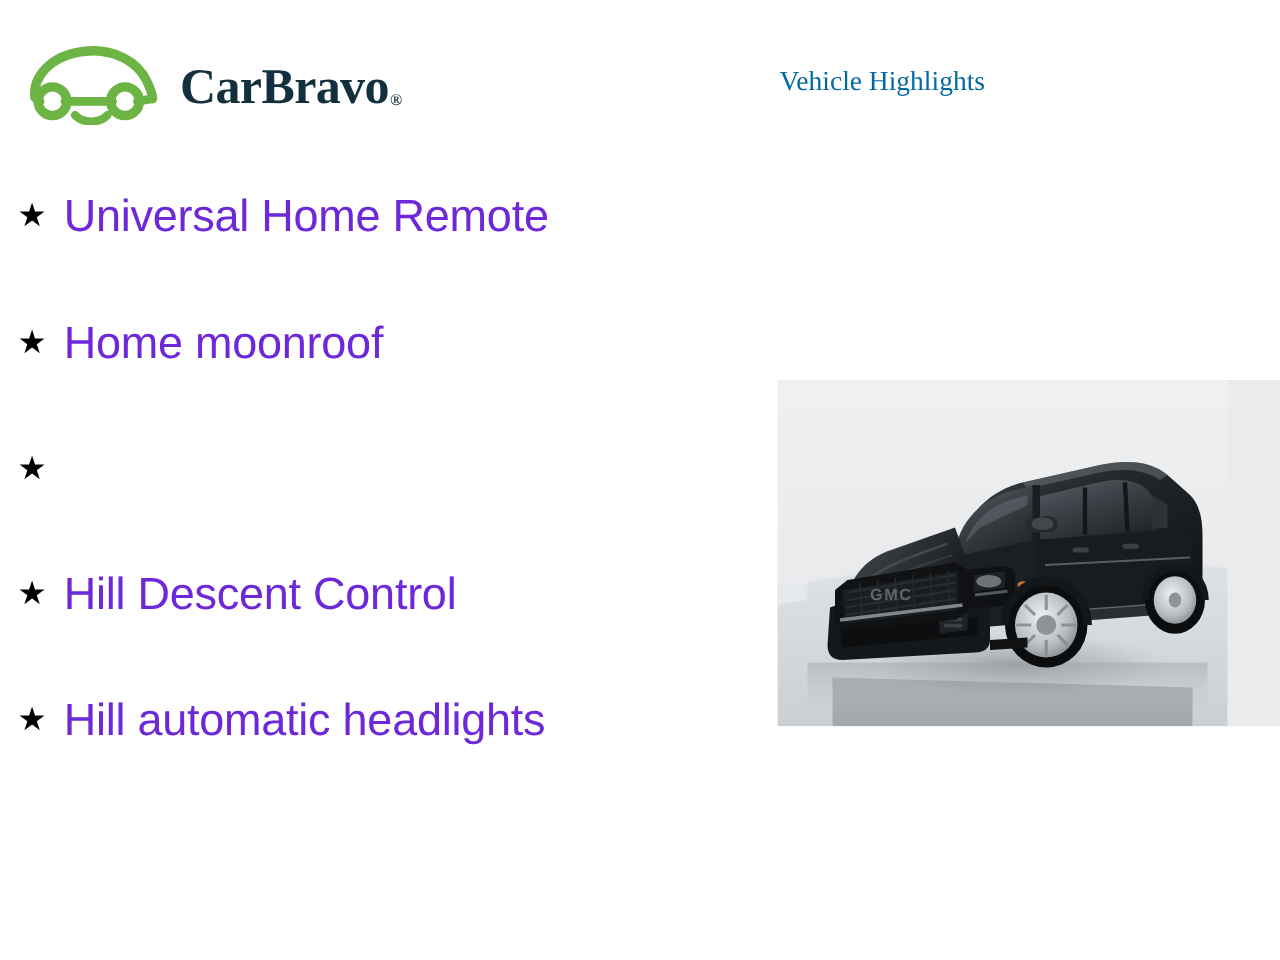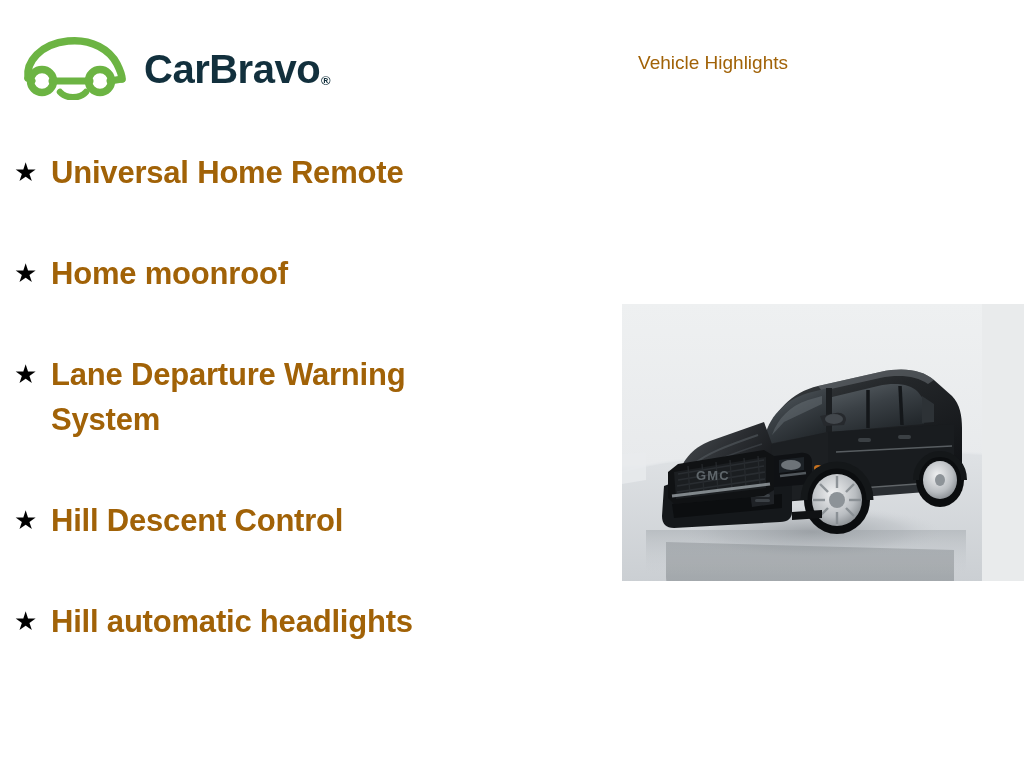--- a/index.html
+++ b/index.html
@@ -17,20 +17,21 @@
     color: #000000;
   }
 
   
   .header {
     position: absolute;
     top: 0;
     left: 0;
     width: 820px;
     height: 120px;
+    font-family: Liberation Serif, serif;
   }
 
   .brand-logo {
     position: absolute;
     left: 18px;
     top: 34px;
     display: flex;
     align-items: center;
     gap: 10px;
   }
@@ -60,23 +61,23 @@
     vertical-align: baseline;
     position: relative;
     top: 2px;
     left: 1px;
   }
 
   .section-title {
     position: absolute;
     right: 32px;
     top: 52px;
-    font-size: 19px;
+    font-size: 22px;
     font-weight: normal;
-    color: #a16207;
+    color: #0369a1;
     white-space: nowrap;
     line-height: 1.2;
   }
 
   
   .highlights {
     position: absolute;
     left: 0;
     top: 150px;
     width: 600px;
@@ -102,24 +103,24 @@
     font-size: 26px;
     line-height: 44px;
     color: #000000;
     flex: 0 0 auto;
     width: 22px;
     text-align: center;
     user-select: none;
   }
 
   .highlight-label {
-    font-size: 31px;
-    font-weight: bold;
+    font-size: 36px;
+    font-weight: normal;
     line-height: 45px;
-    color: #a16207;
+    color: #6d28d9;
     letter-spacing: -0.2px;
     max-width: 470px;
   }
 
   
   .vehicle-photo {
     position: absolute;
     left: 622px;
     top: 304px;
     width: 420px;
@@ -168,21 +169,20 @@
     <span class="highlight-label">Universal Home Remote</span>
   </li>
 
   <li class="highlight-item">
     <span class="bullet-star">★</span>
     <span class="highlight-label">Home moonroof</span>
   </li>
 
   <li class="highlight-item">
     <span class="bullet-star">★</span>
-    <span class="highlight-label">Lane Departure Warning System</span>
   </li>
 
   <li class="highlight-item">
     <span class="bullet-star">★</span>
     <span class="highlight-label">Hill Descent Control</span>
   </li>
 
   <li class="highlight-item">
     <span class="bullet-star">★</span>
     <span class="highlight-label">Hill automatic headlights</span>

